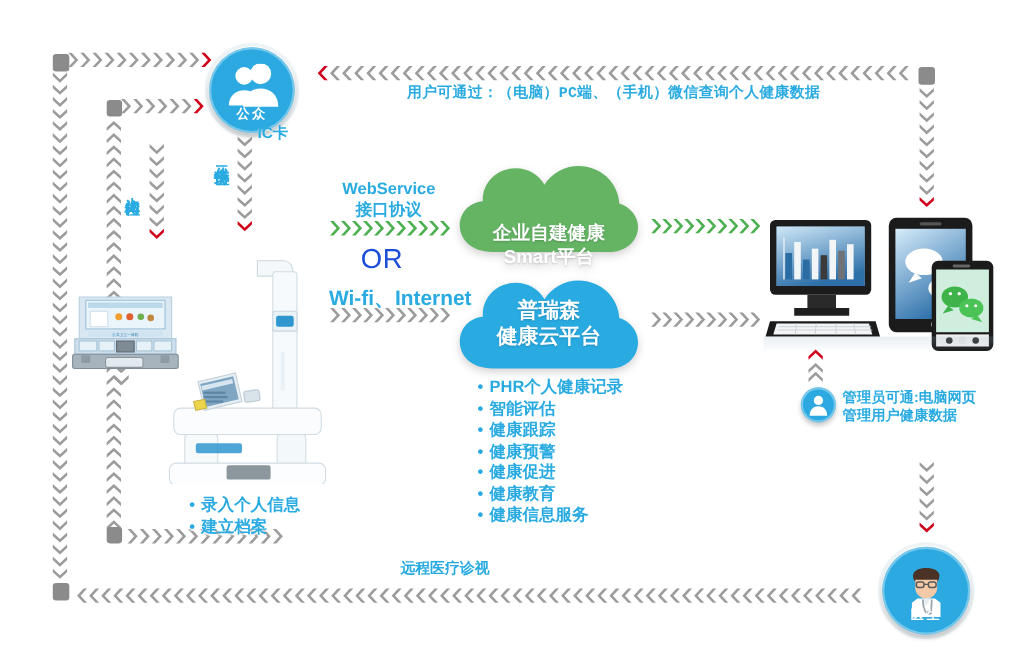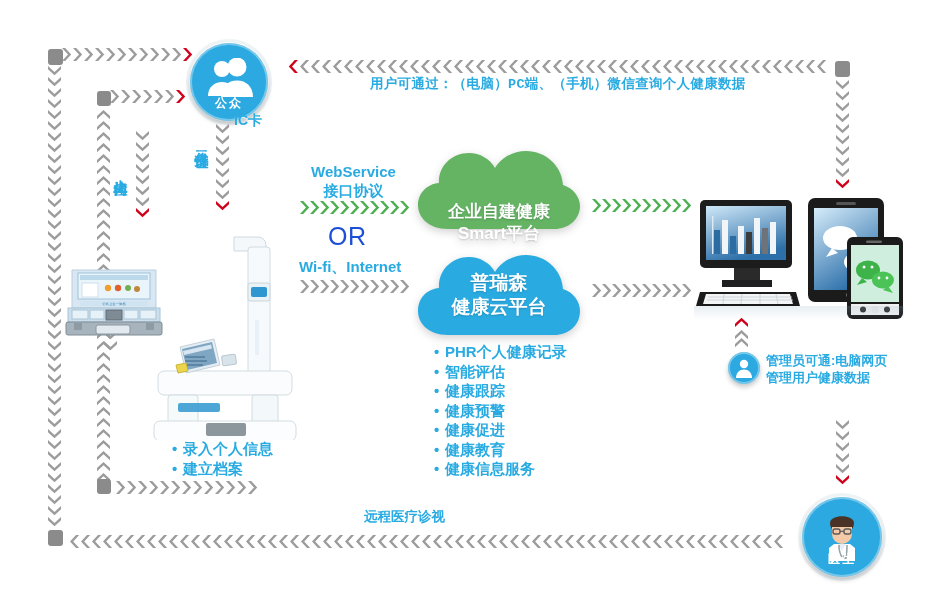--- a/index.html
+++ b/index.html
@@ -17,21 +17,21 @@
   
   .cn-blue {
     color:#29abe2;
     font-weight:bold;
     text-shadow:0 1px 1px rgba(255,255,255,.9);
     white-space:nowrap;
   }
   .lbl-top      { font-size:13.5px; letter-spacing:.3px; }
   .lbl-mid      { font-size:15px; line-height:19px; text-align:center; }
   .lbl-or       { font-size:25px; color:#1d4ed8; font-weight:normal; letter-spacing:.5px;}
-  .lbl-wifi     { font-size:15px; }
+  .lbl-wifi     { font-size:19px; }
   .vert {
     writing-mode:vertical-rl;
     text-orientation:upright;
     font-size:14px;
     line-height:17px;
     letter-spacing:1px;
   }
   .bullets { font-size:15px; line-height:19.5px; }
   .bullets div { white-space:nowrap; }
   .bullets .dot { display:inline-block; width:11px; }
@@ -532,21 +532,21 @@
   <div class="abs cn-blue bullets" style="left:434px; top:342px;">
     <div><span class="dot">•</span><span>PHR个人健康记录</span></div>
     <div><span class="dot">•</span><span>智能评估</span></div>
     <div><span class="dot">•</span><span>健康跟踪</span></div>
     <div><span class="dot">•</span><span>健康预警</span></div>
     <div><span class="dot">•</span><span>健康促进</span></div>
     <div><span class="dot">•</span><span>健康教育</span></div>
     <div><span class="dot">•</span><span>健康信息服务</span></div>
   </div>
 
-  <div class="abs cn-blue bullets" style="left:172px; top:439px;">
+  <div class="abs cn-blue bullets" style="left:172px; top:450px;">
     <div><span class="dot">•</span><span>录入个人信息</span></div>
     <div><span class="dot">•</span><span>建立档案</span></div>
   </div>
 
   <div class="abs" style="left:58px; top:268px; width:112px; height:70px;">
     <svg width="112" height="70" viewBox="0 0 112 70">
 
       <path d="M14 2 h84 v38 h-84 z" fill="#d8e7f2" stroke="#b9cfdf" stroke-width="1"></path>
       <rect x="20" y="5" width="72" height="26" fill="#eaf4fb" stroke="#9ec2da"></rect>
       <rect x="22" y="7" width="68" height="5" fill="#bcd9ec"></rect>

